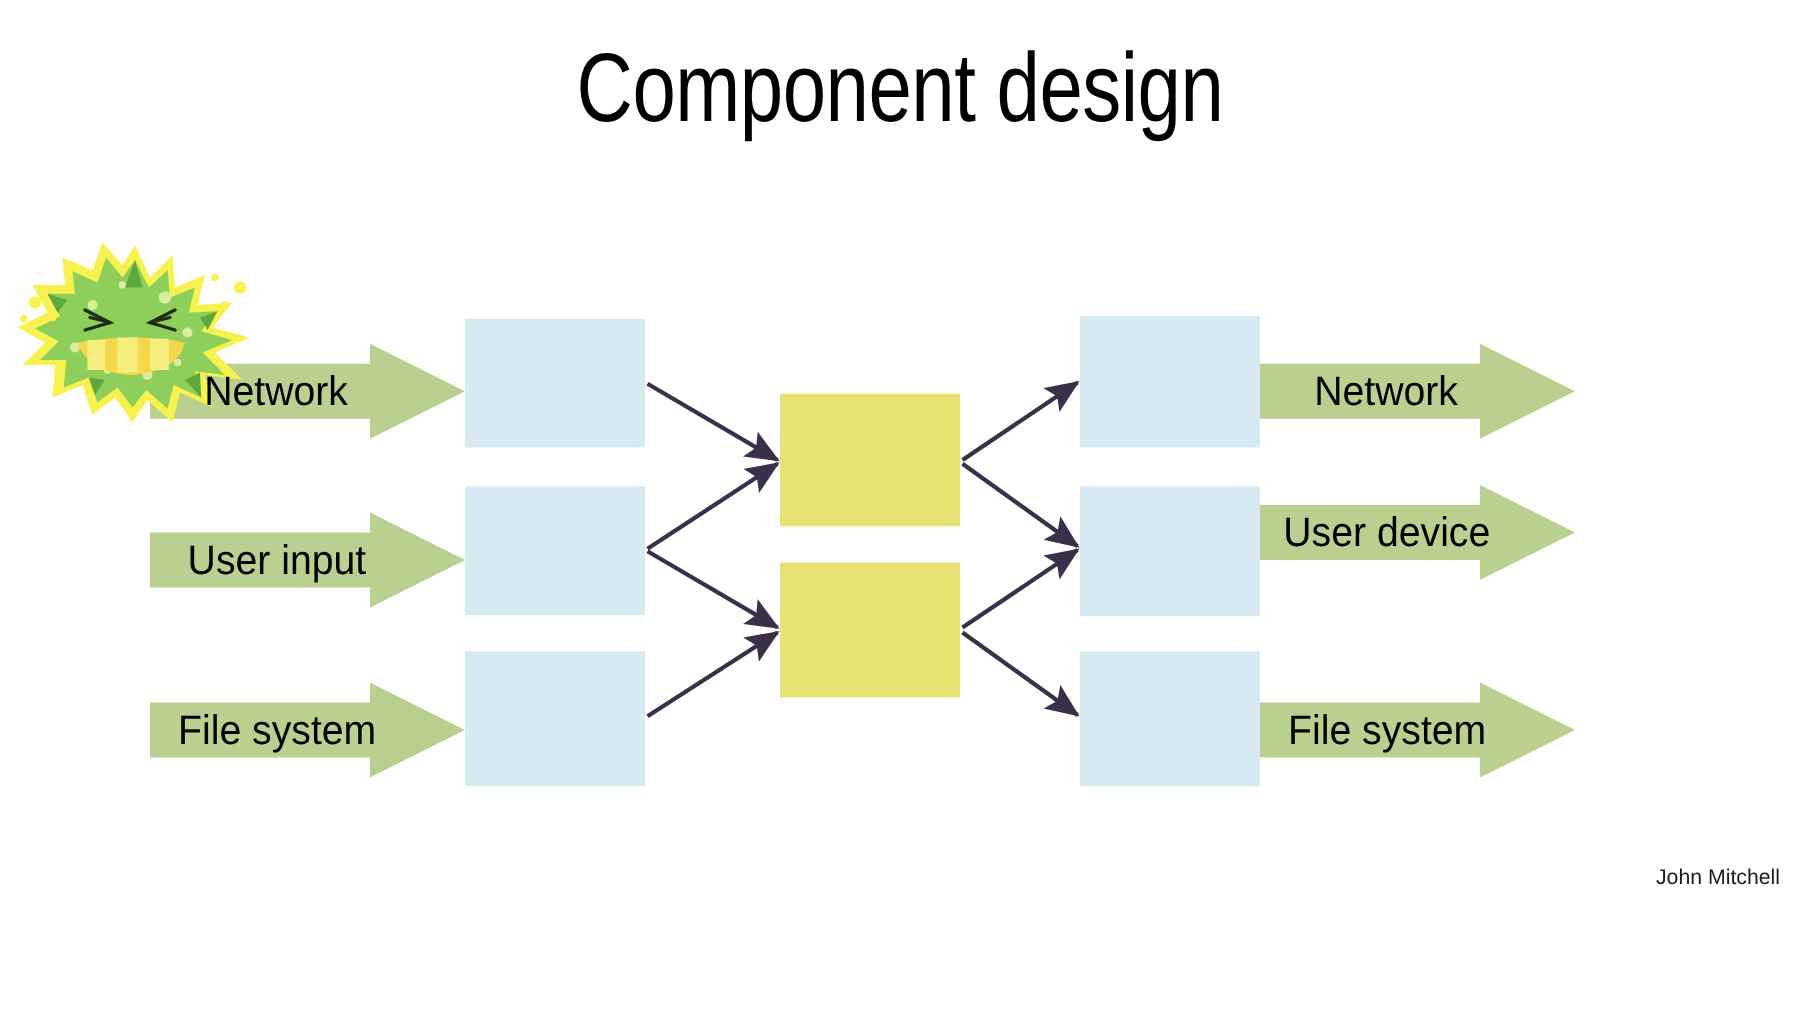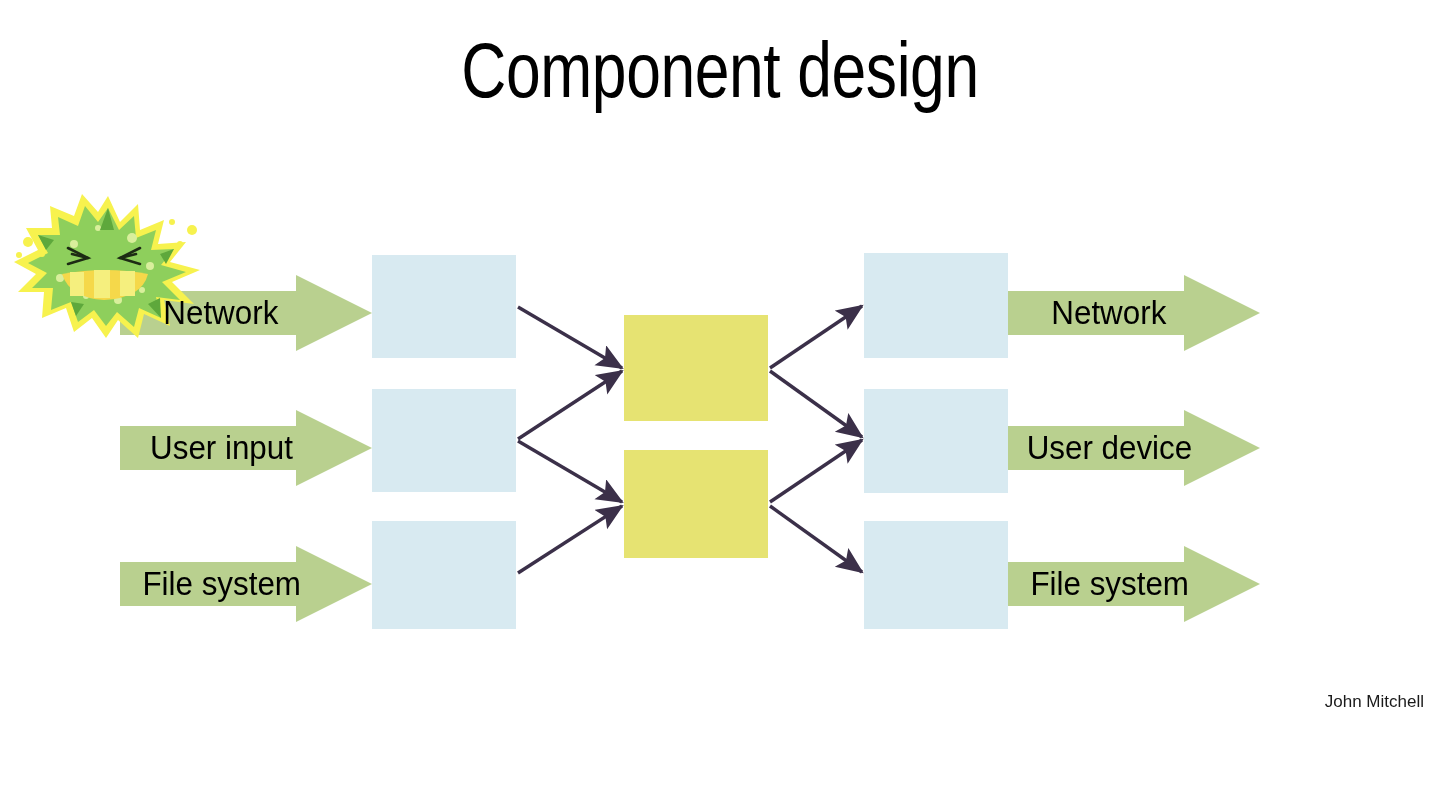--- a/index.html
+++ b/index.html
@@ -155,21 +155,21 @@
   <div class="box box-blue" style="left:864px; top:389px; width:144px; height:104px;"></div>
   <div class="box box-blue" style="left:864px; top:521px; width:144px; height:108px;"></div>
 
   <div class="block-arrow" style="left:1008px; top:275px; width:252px; height:76px;">
     <svg class="arrow-shape" viewBox="0 0 252 76" preserveAspectRatio="none">
       <polygon points="0,16 176,16 176,0 252,38 176,76 176,60 0,60" fill="#b9d08f"></polygon>
     </svg>
     <span class="arrow-label">Network</span>
   </div>
 
-  <div class="block-arrow" style="left:1008px; top:410px; width:252px; height:76px;">
+  <div class="block-arrow" style="left:1008px; top:388px; width:252px; height:76px;">
     <svg class="arrow-shape" viewBox="0 0 252 76" preserveAspectRatio="none">
       <polygon points="0,16 176,16 176,0 252,38 176,76 176,60 0,60" fill="#b9d08f"></polygon>
     </svg>
     <span class="arrow-label">User device</span>
   </div>
 
   <div class="block-arrow" style="left:1008px; top:546px; width:252px; height:76px;">
     <svg class="arrow-shape" viewBox="0 0 252 76" preserveAspectRatio="none">
       <polygon points="0,16 176,16 176,0 252,38 176,76 176,60 0,60" fill="#b9d08f"></polygon>
     </svg>

